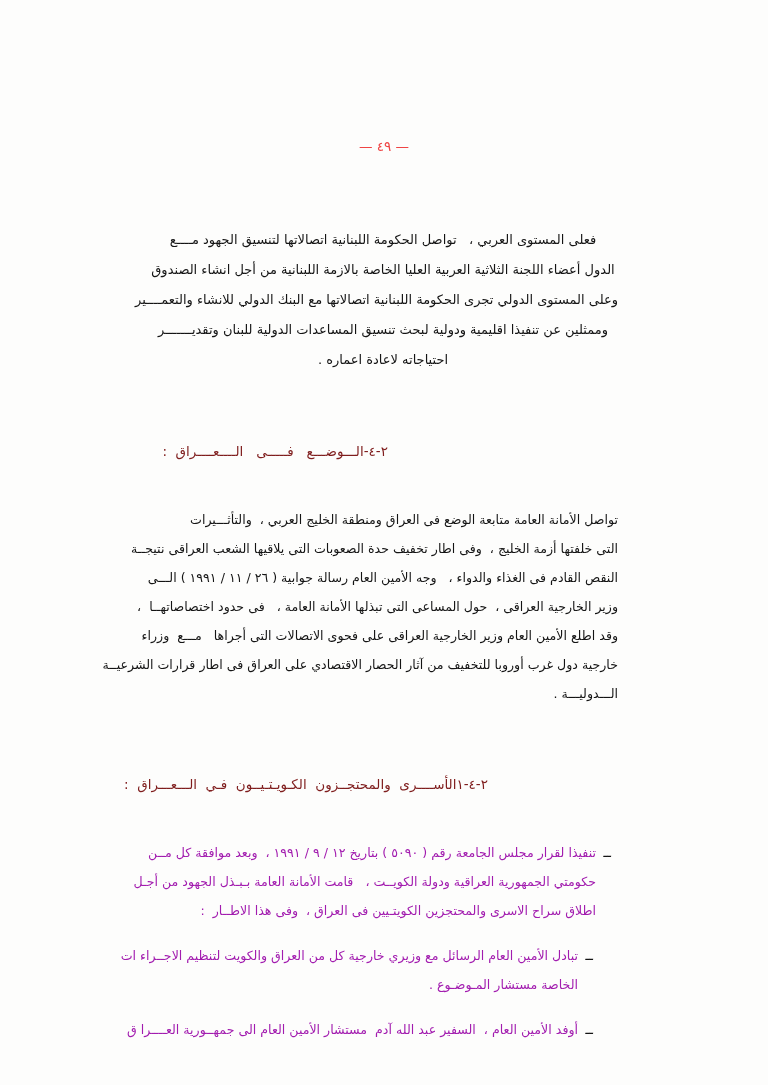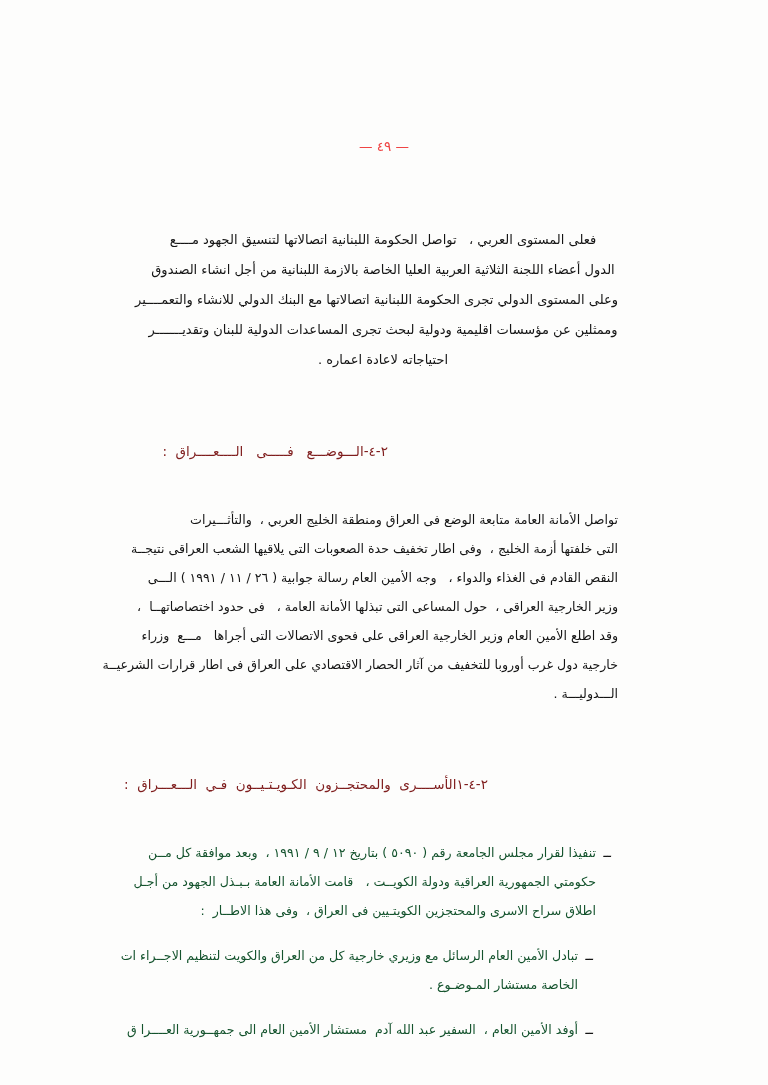--- a/index.html
+++ b/index.html
@@ -103,38 +103,38 @@
   .item-text {
     flex: 1 1 auto;
   }
   .item-text .line {
     display: block;
     white-space: pre;
     font-size: 12.6px;
     line-height: 29px;
     text-align: right;
     direction: rtl;
-    color: #14532d;
+    color: #a21caf;
   }
   .indent-sub { padding-right: 18px; }
 </style>
 </head>
 <body>
 
 <div class="page">
 
   <div class="page-number">—  ٤٩  —</div>
 
   <div class="content">
 
     <div class="para">
       <span class="line">فعلى المستوى العربي ،   تواصل الحكومة اللبنانية اتصالاتها لتنسيق الجهود مــــع</span>
       <span class="line">الدول أعضاء اللجنة الثلاثية العربية العليا الخاصة بالازمة اللبنانية من أجل انشاء الصندوق</span>
       <span class="line">وعلى المستوى الدولي تجرى الحكومة اللبنانية اتصالاتها مع البنك الدولي للانشاء والتعمــــير</span>
-      <span class="line">وممثلين عن مؤسسات اقليمية ودولية لبحث تجرى المساعدات الدولية للبنان وتقديـــــــر</span>
+      <span class="line">وممثلين عن تنفيذا اقليمية ودولية لبحث تنسيق المساعدات الدولية للبنان وتقديـــــــر</span>
       <span class="line last">احتياجاته لاعادة اعماره .</span>
     </div>
 
     <div class="block-gap-lg"></div>
 
     <div class="heading heading-indent-1">٢-٤-الـــوضـــع   فـــــى   الــــعــــراق  :</div>
 
     <div class="block-gap-md"></div>
 
     <div class="body-block">

